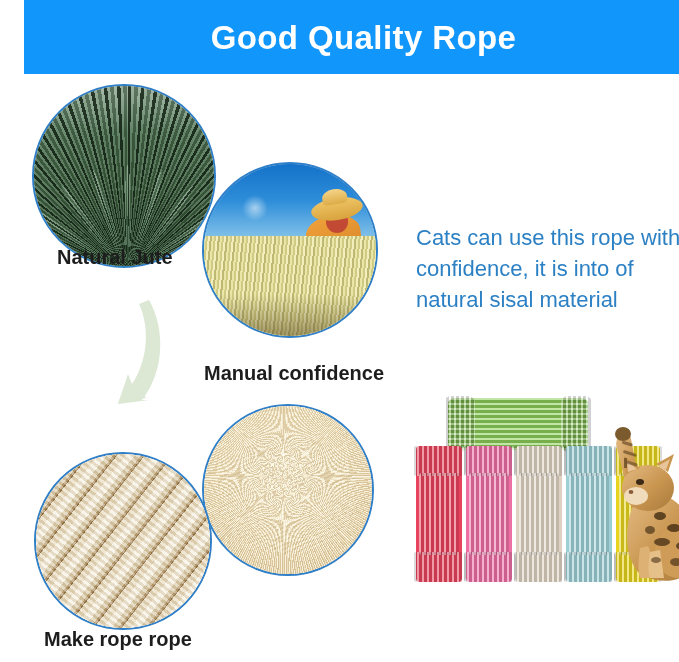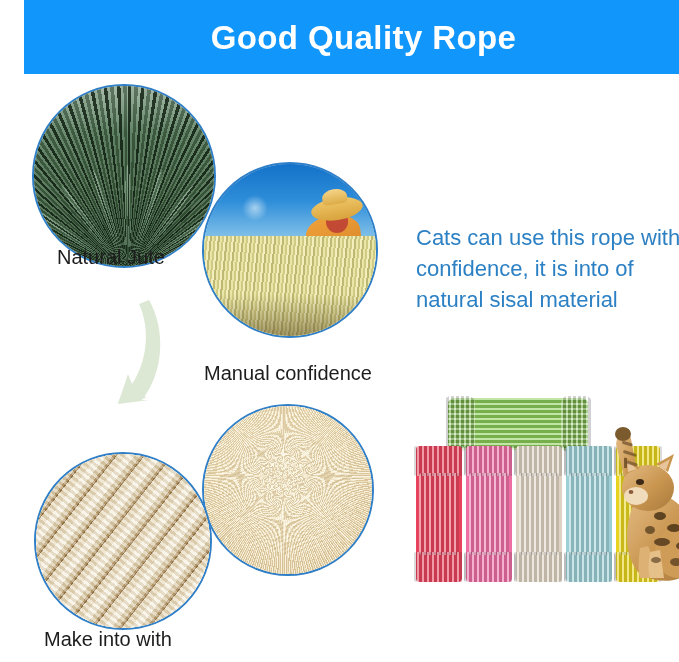--- a/index.html
+++ b/index.html
@@ -117,21 +117,21 @@
       #b79a6d 12px,#b79a6d 14px,
       #8d7043 14px,#8d7043 15px,
       #e9dcc0 15px,#e9dcc0 22px);}
   .rope-bg::after{content:"";position:absolute;inset:-25%;
     background:repeating-linear-gradient(38deg,
       rgba(255,255,255,.30) 0px,rgba(255,255,255,.30) 3px,
       rgba(140,112,66,.16) 3px,rgba(140,112,66,.16) 6px);}
 
   
   .caption{
-    position:absolute;color:#1d1d1d;font-size:20px;white-space:nowrap;
+    position:absolute;color:#1d1d1d;font-size:20px;white-space:nowrap;font-weight:bold;
   }
   #cap-jute{left:33px;top:246px;}
   #cap-collect{left:180px;top:362px;}
   #cap-fiber{left:198px;top:565px;}
   #cap-rope{left:20px;top:628px;}
 
   
   #flow-arrow{position:absolute;left:78px;top:296px;width:68px;height:110px;}
 
   
@@ -233,21 +233,21 @@
 
   <div class="circle" id="circle-fiber">
     <div class="circle-inner fiber-bg">
       <div class="swirl"></div>
     </div>
   </div>
 
   <div class="circle" id="circle-rope">
     <div class="circle-inner rope-bg"></div>
   </div>
-  <div class="caption" id="cap-rope">Make into with</div>
+  <div class="caption" id="cap-rope">Make rope rope</div>
 
   <div id="product-photo">
     <div class="pdimg-bg"></div>
 
     <div class="coil" id="coil-green">
       <div class="body"></div>
       <div class="capL"></div>
       <div class="capR"></div>
     </div>
 

